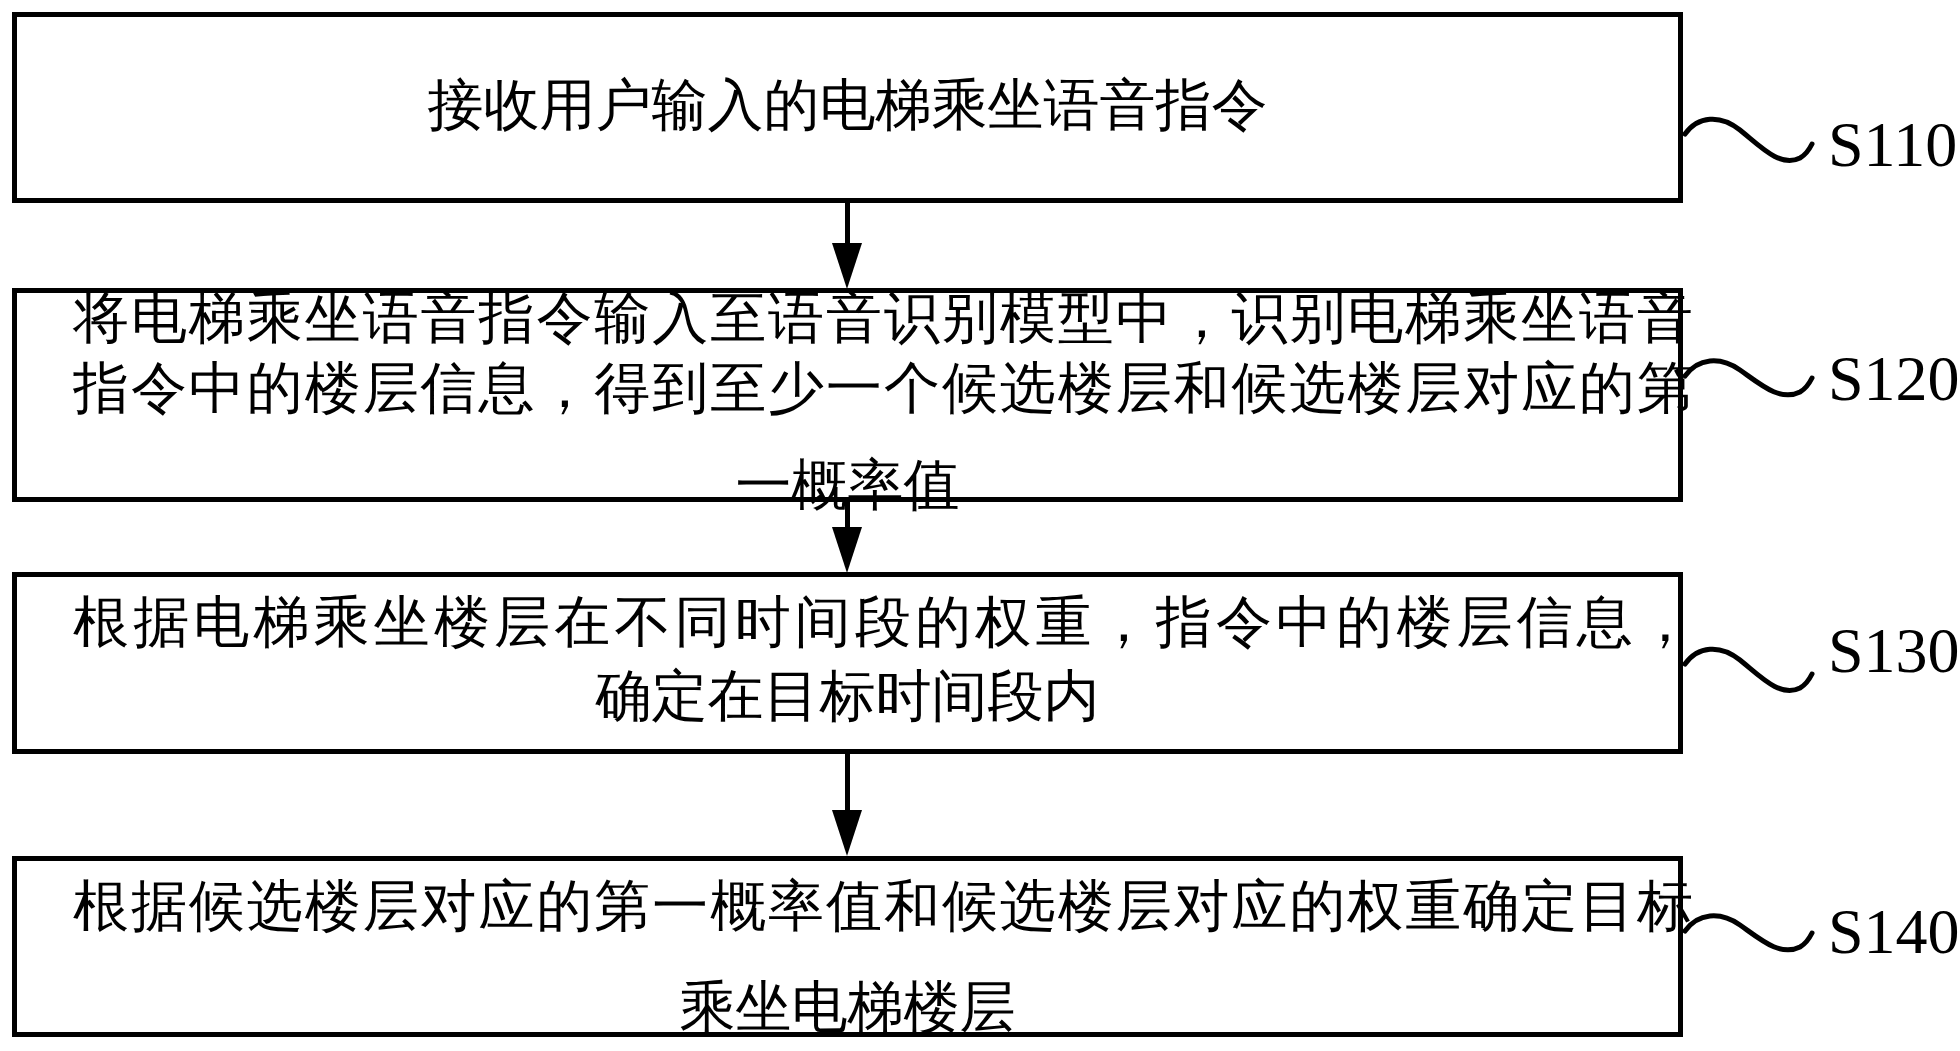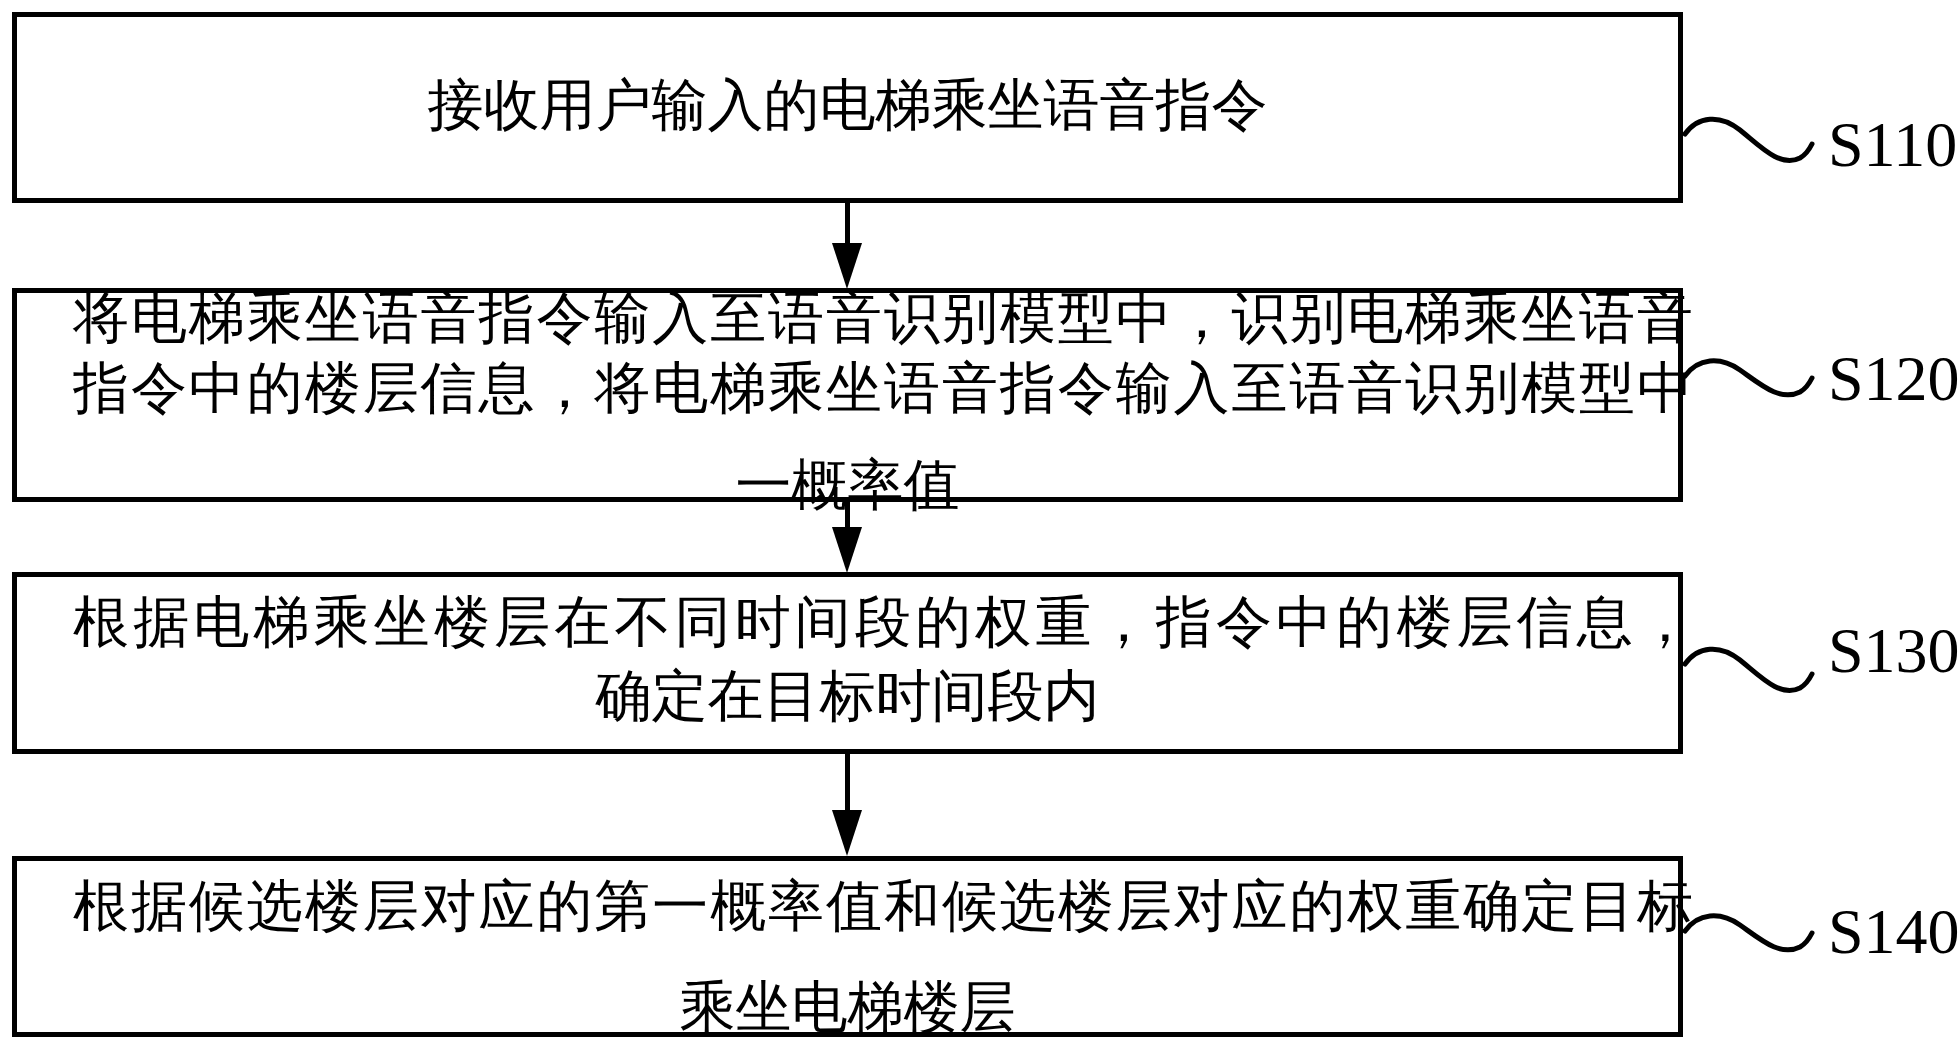--- a/index.html
+++ b/index.html
@@ -26,21 +26,21 @@
 <body>
 
 <div class="box" id="box1"></div>
 <div class="box" id="box2"></div>
 <div class="box" id="box3"></div>
 <div class="box" id="box4"></div>
 
 <div class="line center" style="top:70px">接收用户输入的电梯乘坐语音指令</div>
 
 <div class="line full" style="top:283px">将电梯乘坐语音指令输入至语音识别模型中，识别电梯乘坐语音</div>
-<div class="line full" style="top:353px">指令中的楼层信息，将电梯乘坐语音指令输入至语音识别模型中</div>
+<div class="line full" style="top:353px">指令中的楼层信息，得到至少一个候选楼层和候选楼层对应的第</div>
 <div class="line center" style="top:450px">一概率值</div>
 
 <div class="line full" style="top:587px">根据电梯乘坐楼层在不同时间段的权重，指令中的楼层信息，</div>
 <div class="line center" style="top:661px">确定在目标时间段内</div>
 
 <div class="line full" style="top:871px">根据候选楼层对应的第一概率值和候选楼层对应的权重确定目标</div>
 <div class="line center" style="top:972px">乘坐电梯楼层</div>
 
 <div class="shaft" style="top:203px;height:45px"></div>
 <div class="head" style="top:243px"></div>

